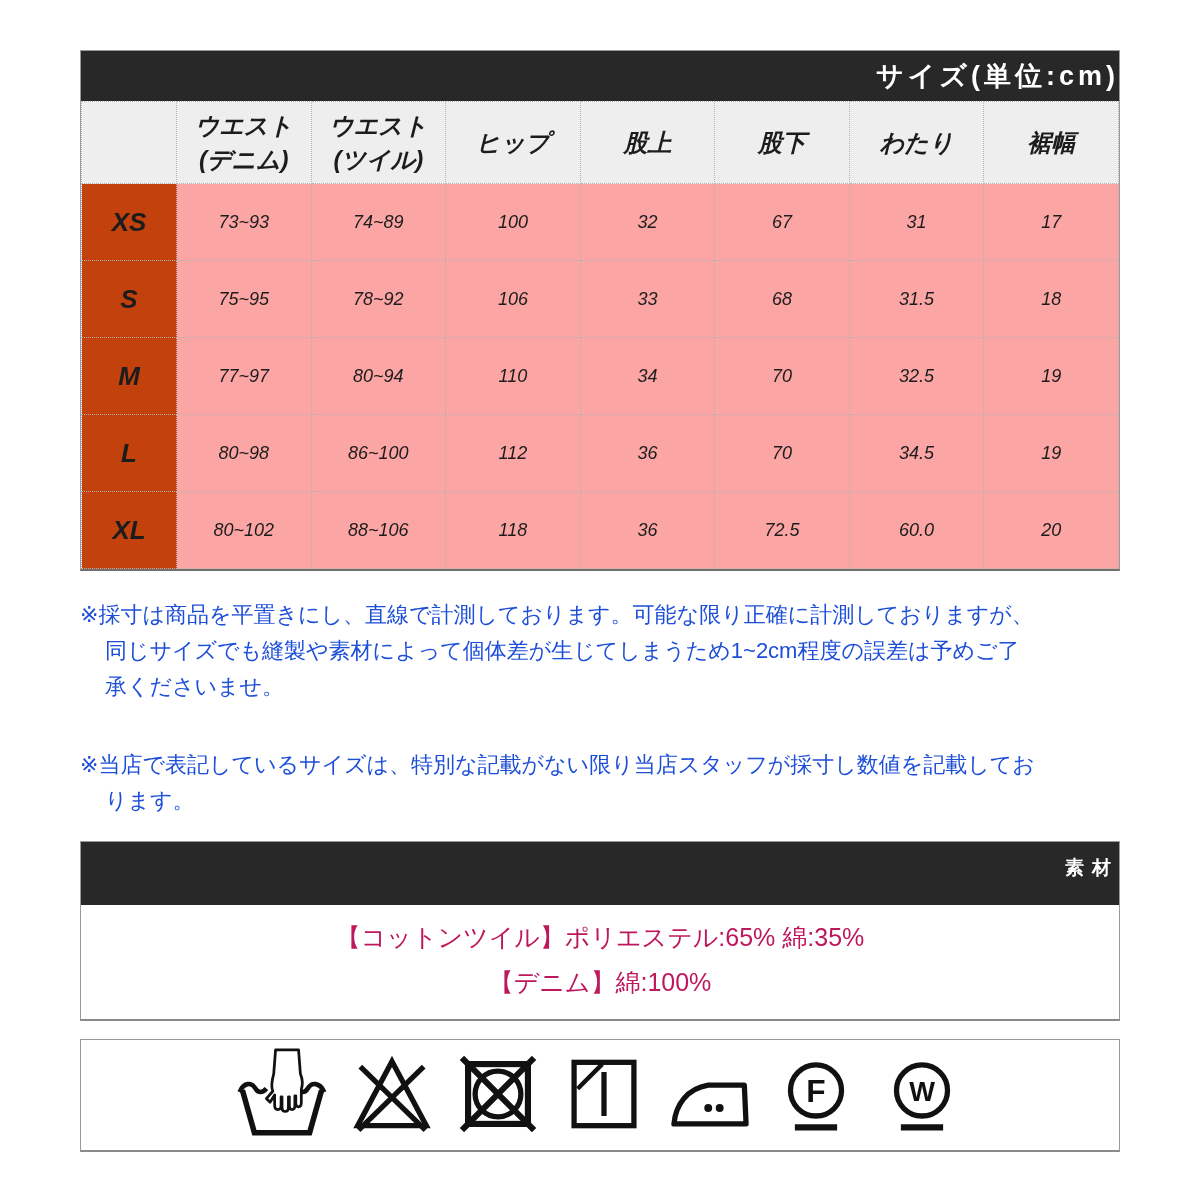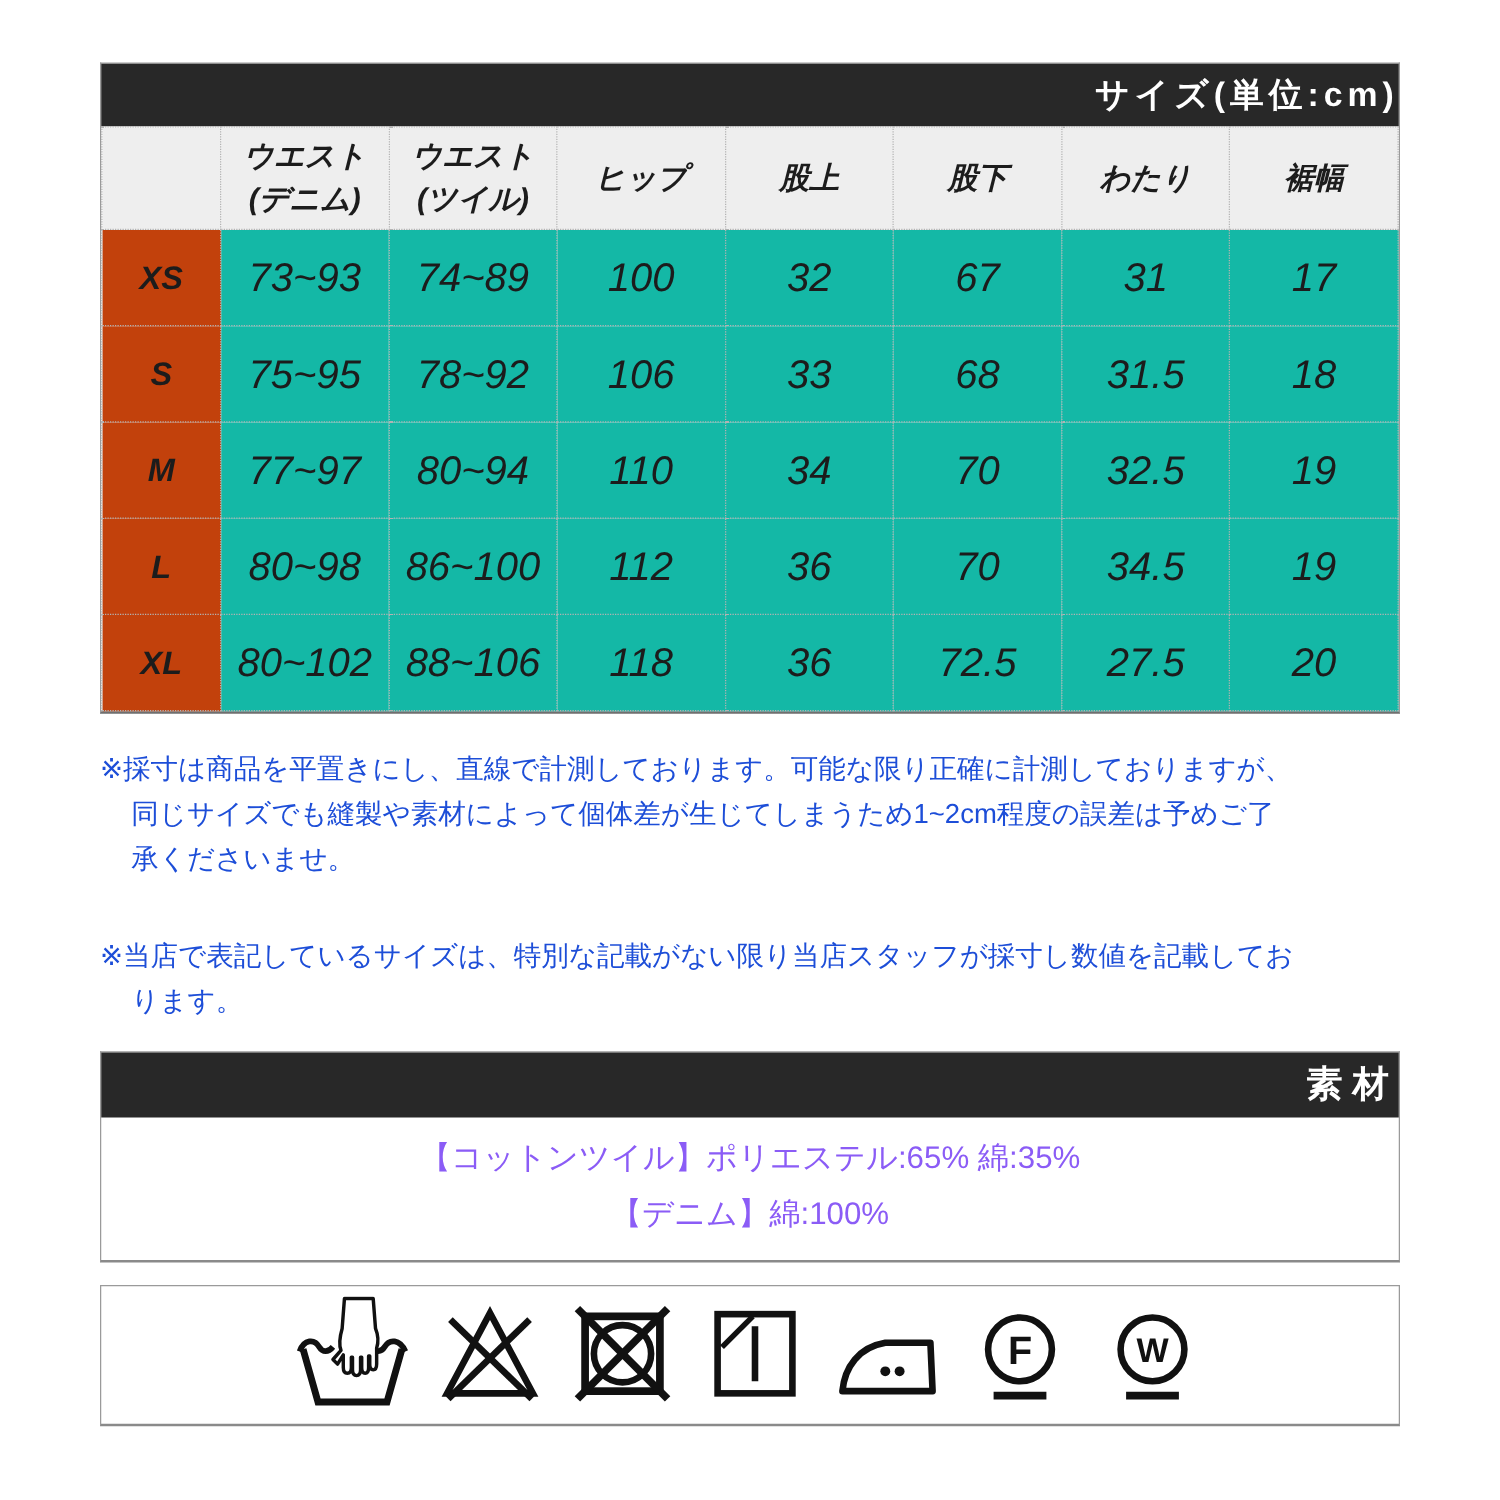--- a/index.html
+++ b/index.html
@@ -10,53 +10,53 @@
     color:#1c1c1c;
   }
   .page { width:1040px; margin:50px auto 0 auto; }
 
   
   .bar {
     background:#282828; color:#ffffff; font-weight:bold;
     text-align:right;
   }
   .bar-size { height:50px; line-height:50px; font-size:27px; letter-spacing:4px; }
-  .bar-sub  { height:52px; line-height:52px; font-size:29px; letter-spacing:8px;padding-left:30px; }
+  .bar-sub  { height:63px; line-height:52px; font-size:19px; letter-spacing:8px;padding-left:30px; }
 
   
   .size-wrap { border:1px solid #9a9a9a; border-bottom:2px solid #6f6f6f; }
   table.size {
     border-collapse:collapse; table-layout:fixed; width:100%;
     font-family:"Liberation Sans","DejaVu Sans",sans-serif;
     font-style:italic;
   }
   table.size th, table.size td {
     border:1px dotted #b3b3b3; text-align:center; vertical-align:middle;
   }
   table.size tr.head th { background:#eeeeee; height:82px; font-size:24px; font-weight:bold; }
   table.size th.corner { background:#eeeeee; }
   table.size th.rl { background:#c2410c; font-size:26px; font-weight:bold; }
-  table.size td { background:#14b8a6; font-size:32px; font-weight:normal; height:77px; }
+  table.size td { background:#fca5a5; font-size:18px; font-weight:normal; height:77px; }
   .l1, .l2 { display:block; line-height:1.4; }
   .l1:empty, .l2:empty { display:none; }
 
   
   .note {
     width:960px; padding-left:25px; text-indent:-25px;
     font-size:22px; line-height:36px; color:#1d4ed8;
   }
   .note-1 { margin-top:26px; }
   .note-2 { margin-top:42px; }
 
   
   .box { border:1px solid #9a9a9a; border-bottom:2px solid #8a8a8a; }
   .box-material { margin-top:22px; }
   .box-care { margin-top:18px; }
   .mat-body { padding:10px 0 14px 0; }
-  .mat-line { text-align:center; font-size:25px; line-height:45px; color:#8b5cf6; }
+  .mat-line { text-align:center; font-size:25px; line-height:45px; color:#be185d; }
 
   .care-body {
     display:flex; justify-content:center; align-items:flex-end;
     gap:18px; padding:8px 0 10px 0;
   }
   .care-icon { width:88px; height:92px; display:block; }
   .care-icon text {
     font-family:"Liberation Sans","DejaVu Sans",sans-serif;
     font-weight:bold; fill:#111111;
   }
@@ -146,21 +146,21 @@
         <td>34.5</td>
         <td>19</td>
       </tr>
       <tr>
         <th class="rl">XL</th>
         <td>80~102</td>
         <td>88~106</td>
         <td>118</td>
         <td>36</td>
         <td>72.5</td>
-        <td>27.5</td>
+        <td>60.0</td>
         <td>20</td>
       </tr>
     </tbody>
       </table>
   </div>
 
   <p class="note note-1">※採寸は商品を平置きにし、直線で計測しております。可能な限り正確に計測しておりますが、同じサイズでも縫製や素材によって個体差が生じてしまうため1~2cm程度の誤差は予めご了承くださいませ。</p>
   <p class="note note-2">※当店で表記しているサイズは、特別な記載がない限り当店スタッフが採寸し数値を記載しております。</p>
 
   <div class="box box-material">

